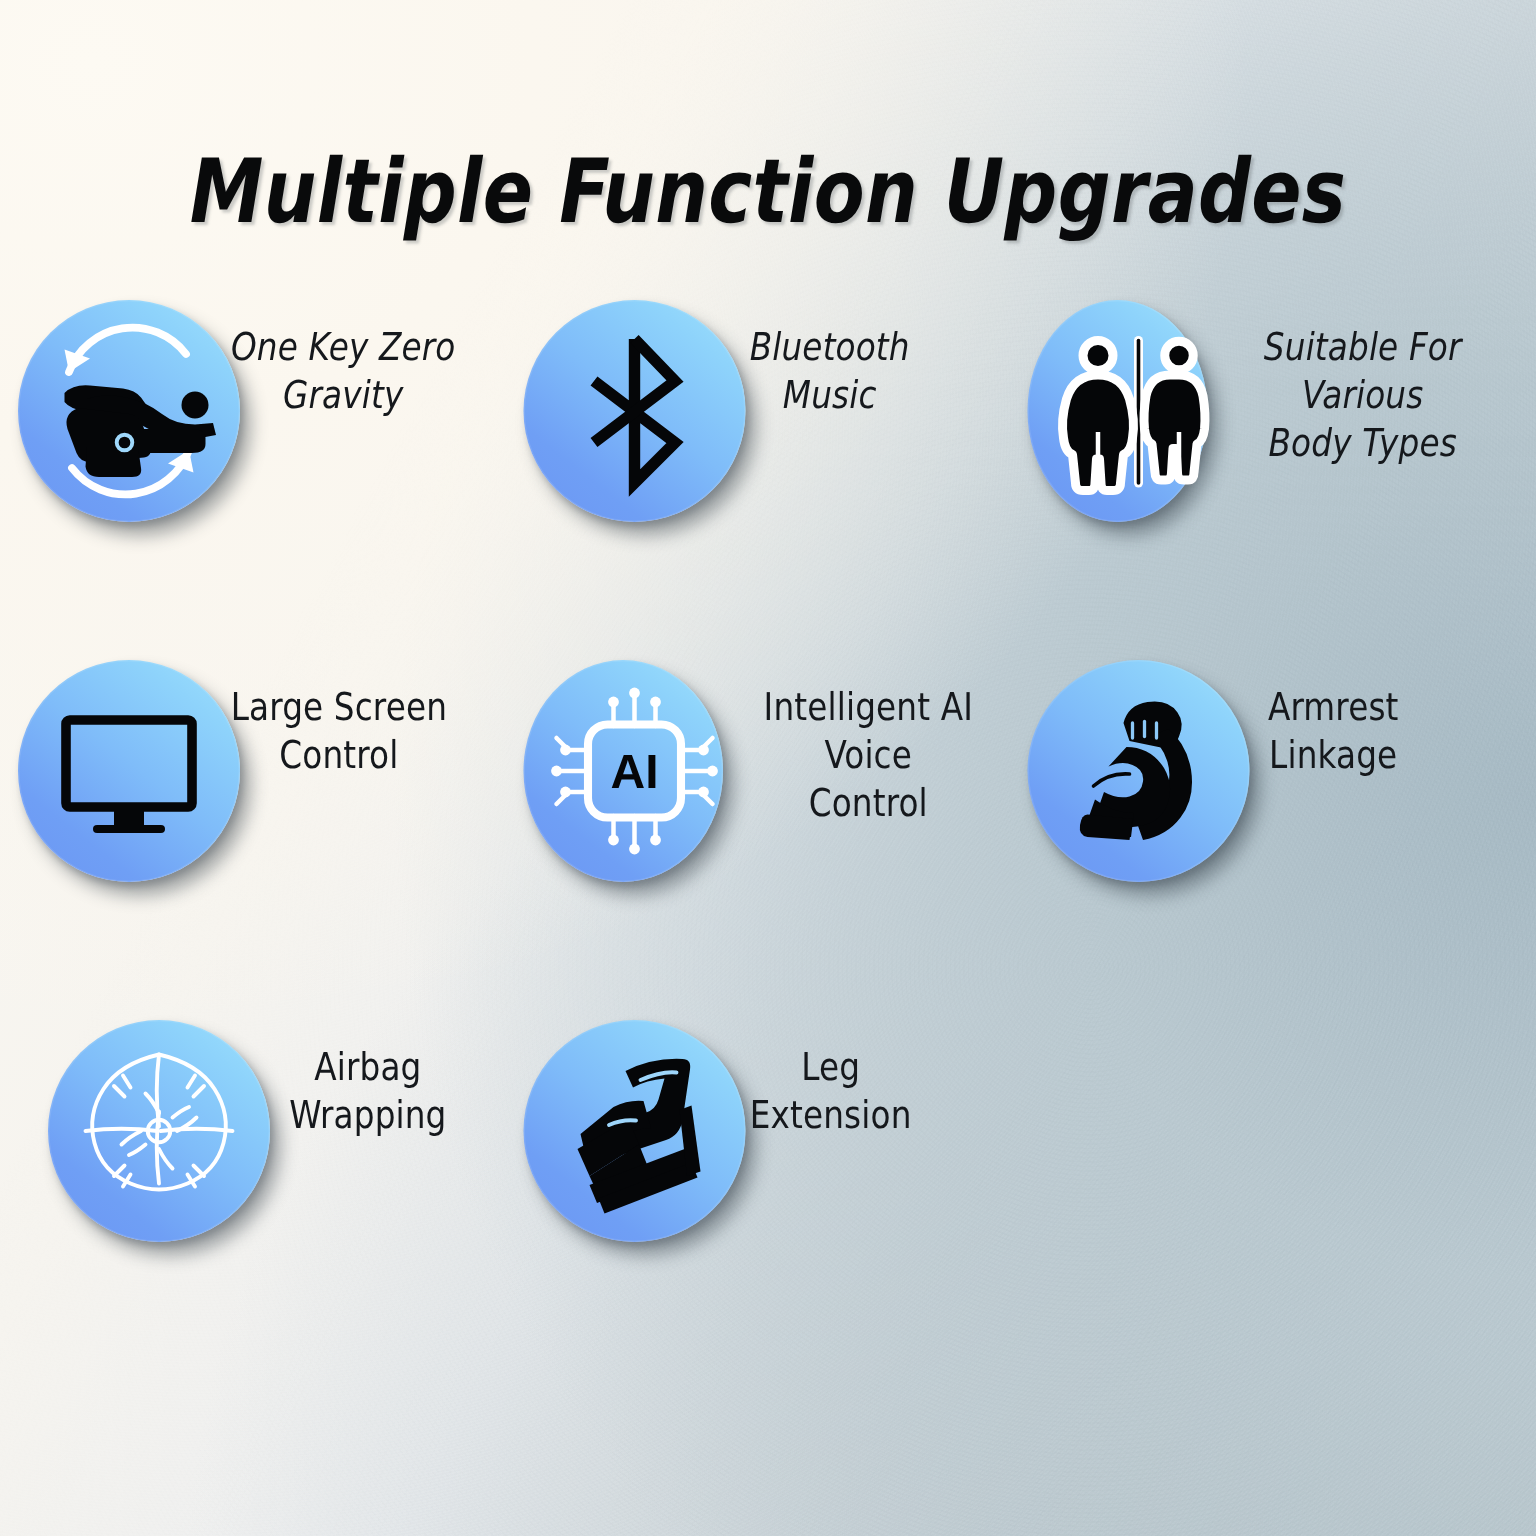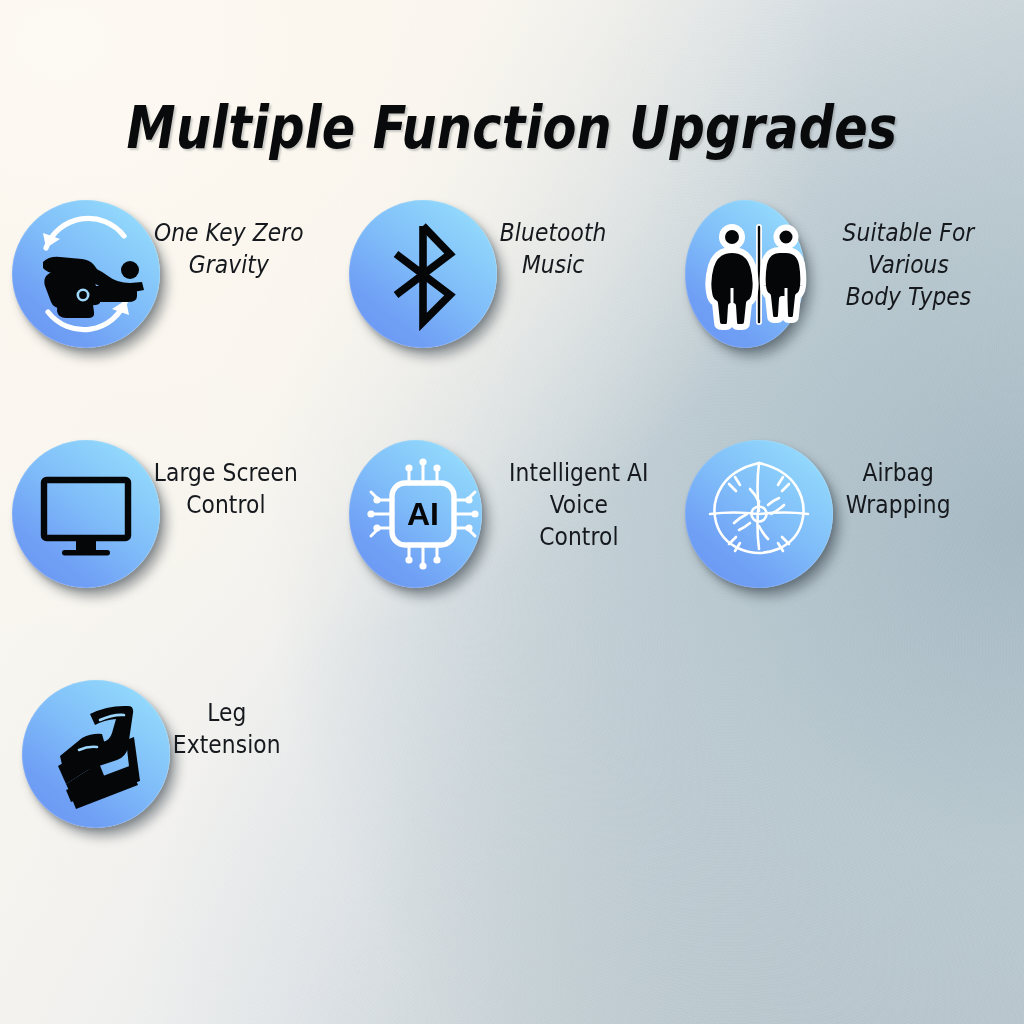--- a/index.html
+++ b/index.html
@@ -264,20 +264,49 @@
             </g>
             <rect x="43" y="43" width="62" height="62" rx="13" fill="none" stroke="#ffffff" stroke-width="5.4"></rect>
             <text x="74" y="74" text-anchor="middle" dominant-baseline="central" font-family="'Liberation Sans', sans-serif" font-size="32" font-weight="700" fill="#050608">AI</text>
           </svg>
         </div>
       </div>
       <div class="caption">Intelligent AI Voice
 Control</div>
     </div>
 
+    <div class="tile c2">
+      <div class="disc-wrap">
+        <div class="disc">
+          <svg viewBox="0 0 148 148">
+            <g fill="#050608">
+
+              <path d="M64 42 q3 -12 16 -14 q14 -2 20 7 q5 7 1 16 l-4 9 l-29 -6 z"></path>
+
+              <path d="M94 46 q12 10 15 27 q3 19 -7 32 q-9 12 -25 15 l-6 -17 q14 -3 20 -13 q6 -11 2 -23 q-3 -10 -12 -16 z"></path>
+
+              <path d="M66 58 q16 0 25 14 q7 12 2 25 q-5 12 -20 14 q-16 2 -28 -6 l6 -17 q9 5 17 3 q8 -2 9 -10 q1 -8 -7 -11 q-7 -3 -16 1 z"></path>
+
+              <path d="M45 93 q12 9 26 9 l-2 16 q-18 1 -30 -8 z"></path>
+              <path d="M40 103 l30 3 l-2 14 l-28 -2 q-6 -1 -5 -8 q1 -7 5 -7 z"></path>
+            </g>
+
+            <path d="M44 84 q10 -9 24 -8" fill="none" stroke="#050608" stroke-width="2.4" stroke-linecap="round"></path>
+
+            <g stroke="#8cc9f8" stroke-width="2.2" stroke-linecap="round">
+              <path d="M70 42 L70 52"></path>
+                <path d="M78 41 L78 51"></path>
+                <path d="M86 42 L86 52"></path>
+            </g>
+          </svg>
+        </div>
+      </div>
+      <div class="caption">Armrest
+Linkage</div>
+    </div>
 
 
     <div class="tile c2">
       <div class="disc-wrap">
         <div class="disc">
           <svg viewBox="0 0 148 148">
             <g fill="none" stroke="#ffffff" stroke-width="2.6" stroke-linecap="round">
 
               <path d="M74 23 q26 6 37 23 q11 17 6 36 q-5 19 -24 27 q-19 8 -38 0 q-19 -8 -24 -27 q-5 -19 6 -36 q11 -17 37 -23 z"></path>
 

